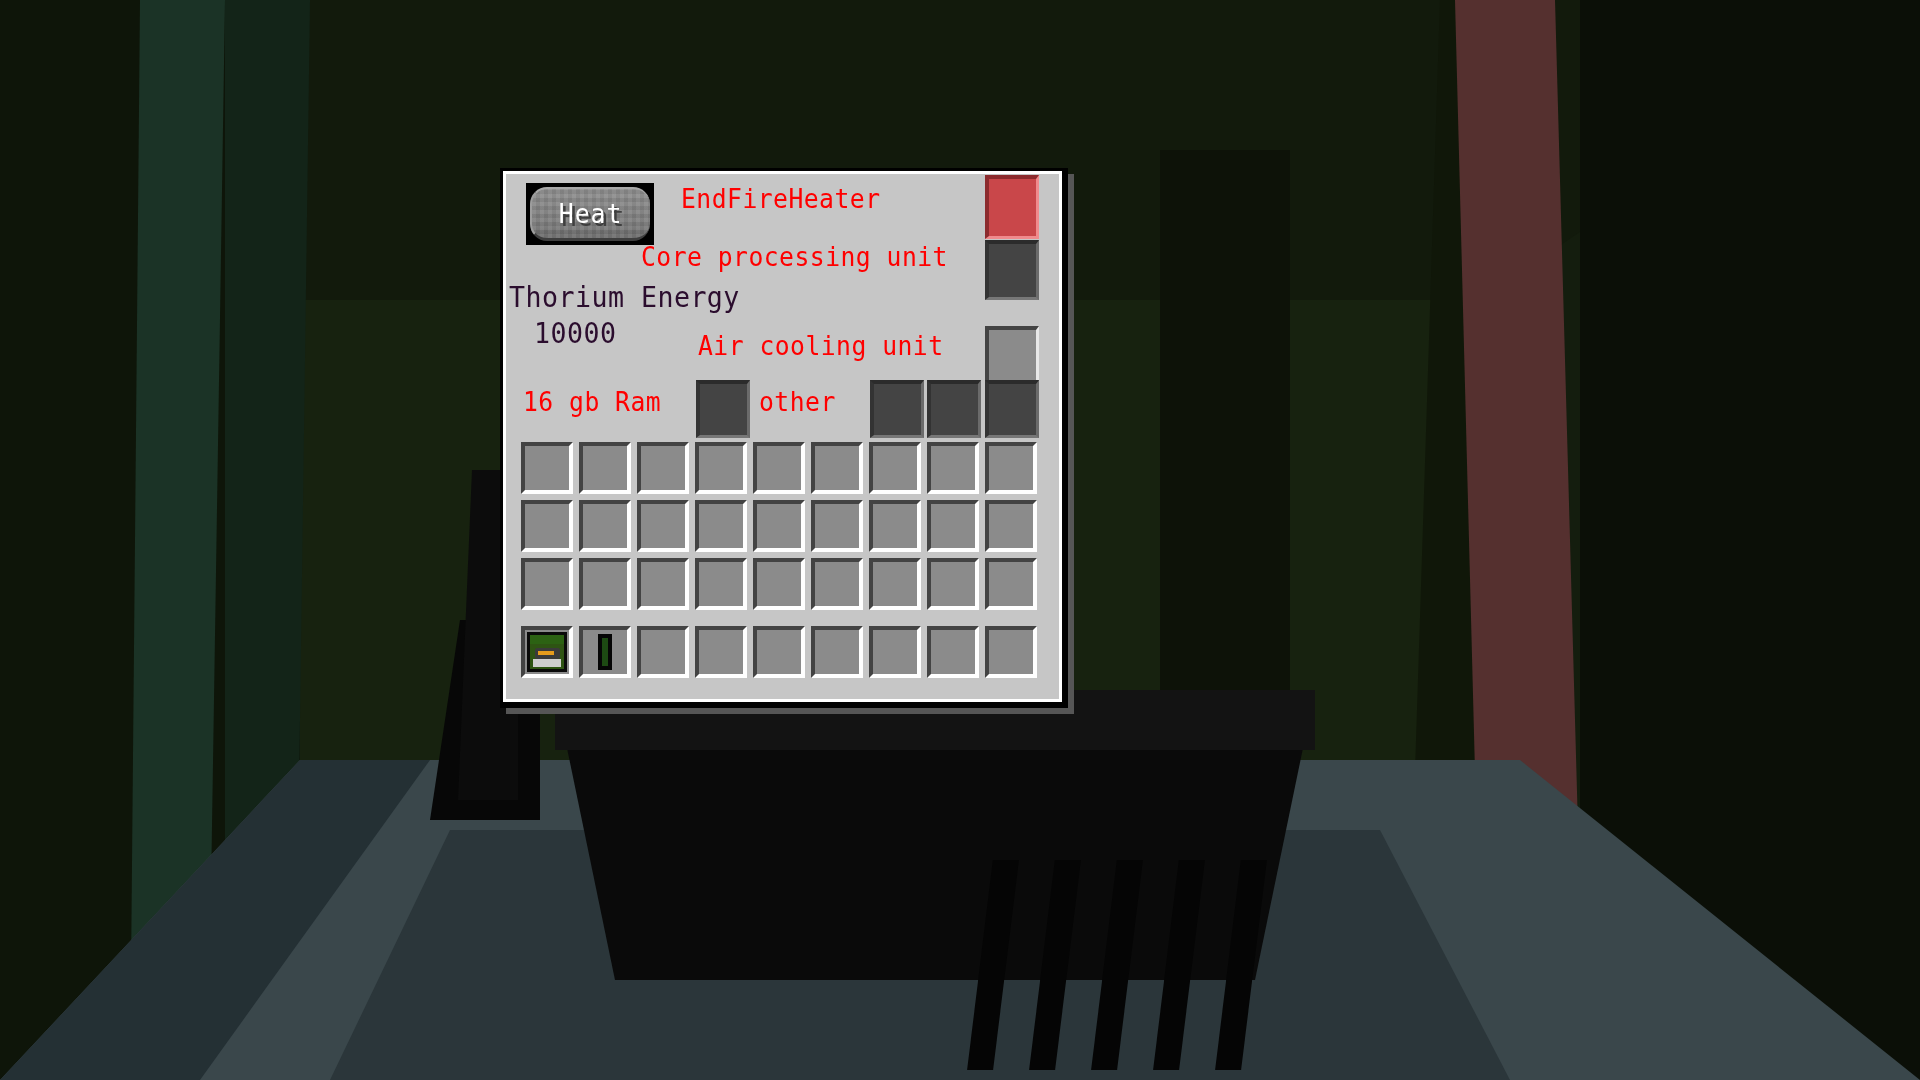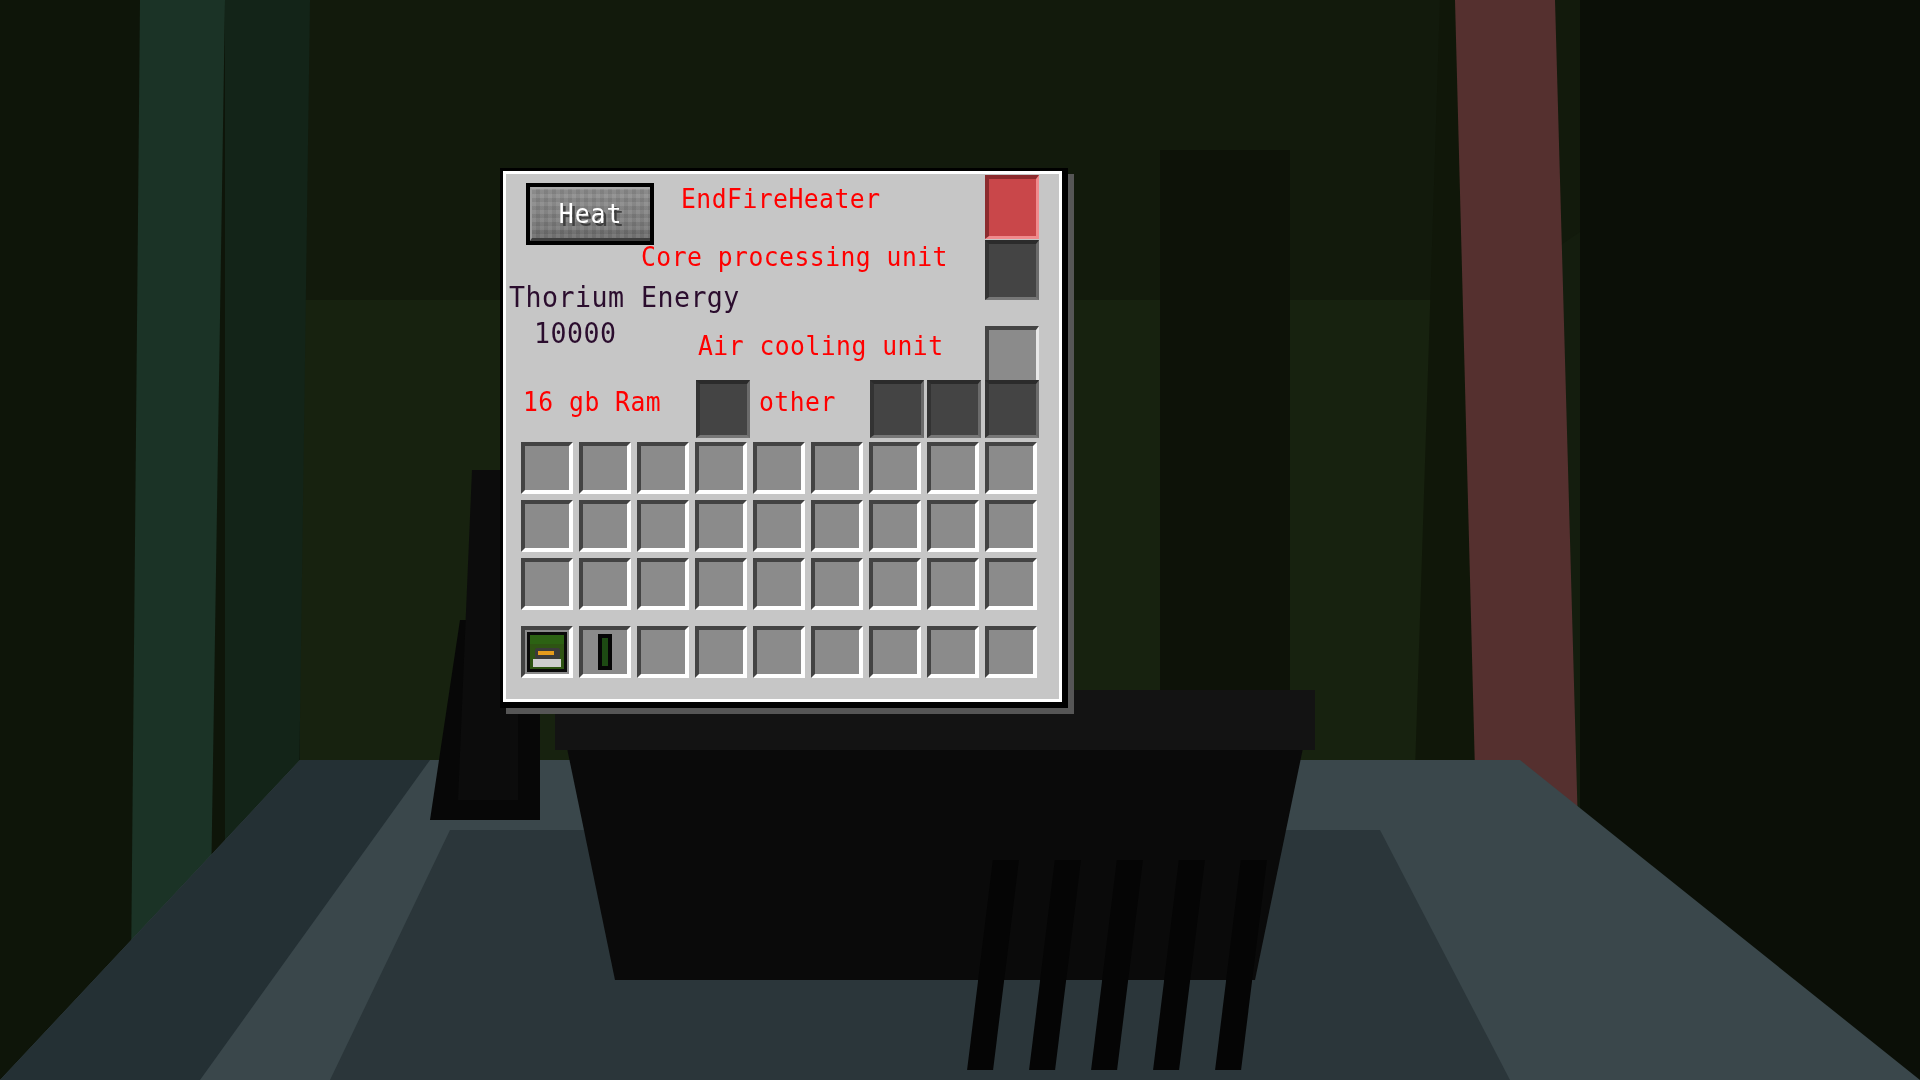--- a/index.html
+++ b/index.html
@@ -207,20 +207,21 @@
         0deg,
         rgba(255,255,255,0.05) 0 4px,
         rgba(0,0,0,0.05) 4px 8px),
       linear-gradient(180deg, #8e8e8e 0%, #7c7c7c 72%, #6a6a6a 100%);
     border-top: 2px solid #a8a8a8;
     border-left: 2px solid #9d9d9d;
     border-bottom: 3px solid #3e3e3e;
     display: flex;
     align-items: center;
     justify-content: center;
+    border-radius: 17px;
   }
   .heat-label {
     font-family: "DejaVu Sans Mono", monospace;
     font-size: 27px;
     letter-spacing: 1px;
     color: #ffffff;
     text-shadow: 3px 3px 0 #3f3f3f;
     transform: scaleX(0.92);
   }
 

